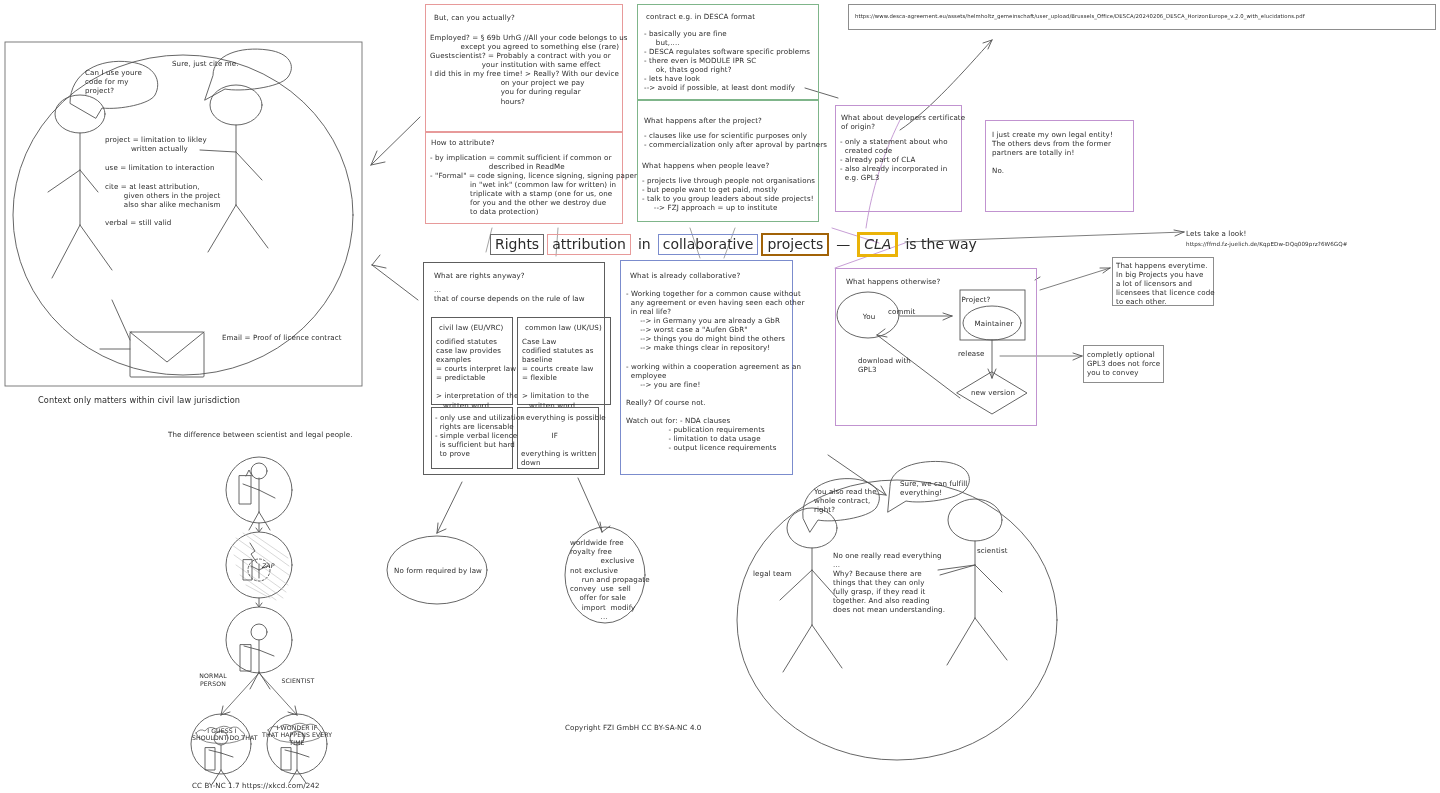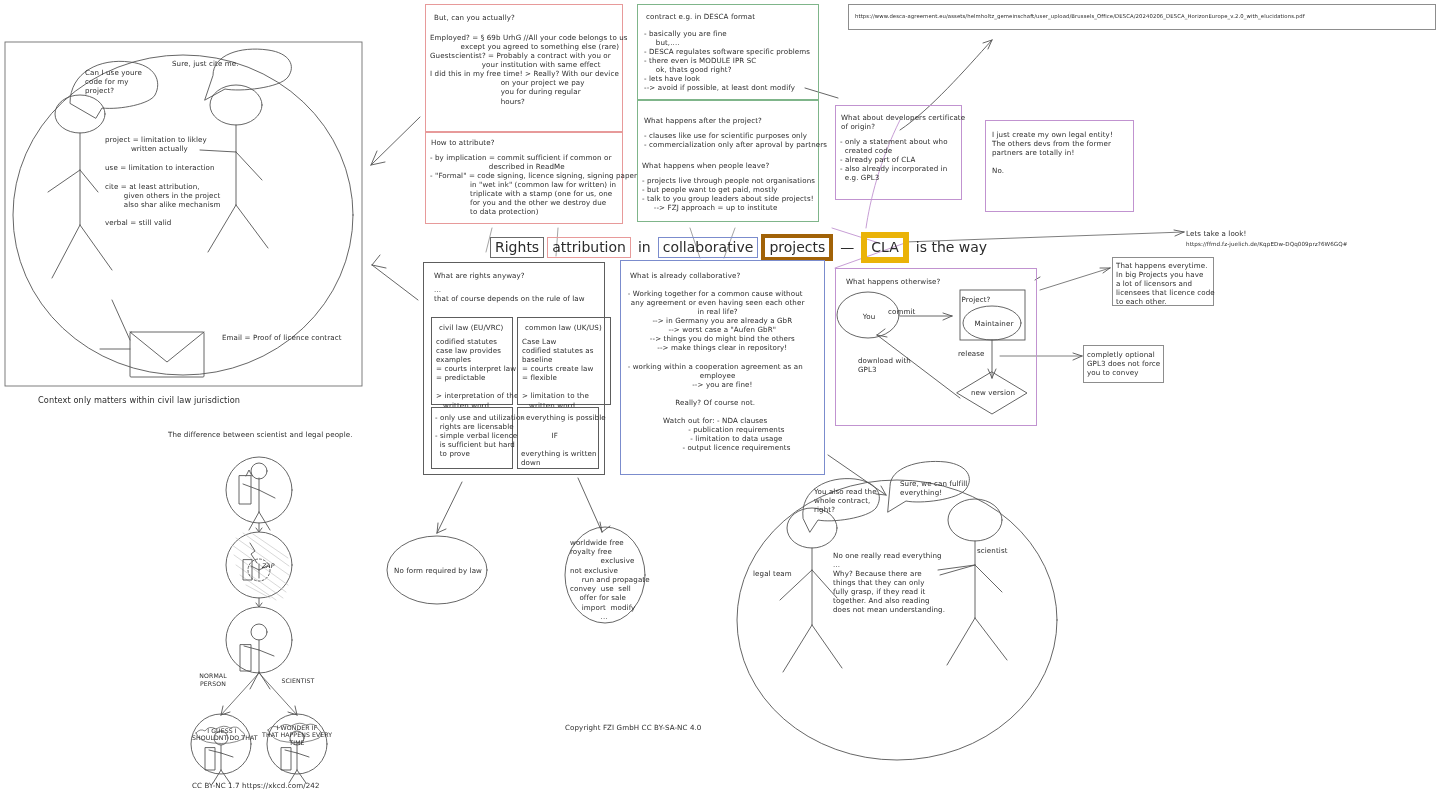--- a/index.html
+++ b/index.html
@@ -233,21 +233,21 @@
     <div class="tx t7" style="left:6px;top:15px;">What happens after the project?</div>
     <div class="tx t7" style="left:6px;top:30px;" id="gbb1">- clauses like use for scientific purposes only
 - commercialization only after aproval by partners</div>
     <div class="tx t7" style="left:4px;top:60px;">What happens when people leave?</div>
     <div class="tx t7" style="left:4px;top:75px;" id="gbb2">- projects live through people not organisations
 - but people want to get paid, mostly
 - talk to you group leaders about side projects!
      --&gt; FZJ approach = up to institute</div>
   </div>
 
-  <div class="box bdr-purple" style="left:835px;top:105px;width:127px;height:95px;padding-left:32px;">
+  <div class="box bdr-purple" style="left:835px;top:105px;width:127px;height:107px;padding-left:32px;">
     <div class="tx t7" style="left:5px;top:7px;">What about developers certificate
 of origin?</div>
     <div class="tx t7" style="left:4px;top:31px;" id="pbd">- only a statement about who
   created code
 - already part of CLA
 - also already incorporated in
   e.g. GPL3</div>
   </div>
 
   <div class="box bdr-purple" style="left:985px;top:120px;width:149px;height:92px;">
@@ -256,23 +256,23 @@
 partners are totally in!
 
 No.</div>
   </div>
 
   <div class="ttl" style="left:490px;top:232px;">
     <span class="cell" style="border:1px solid #6b6b6b;">Rights</span>
     <span class="cell" style="border:1px solid #e79a9a;">attribution</span>
     <span class="cell">in</span>
     <span class="cell" style="border:1px solid #7b8ccd;">collaborative</span>
-    <span class="cell" style="border:4px solid #a16207;">projects</span>
+    <span class="cell" style="border:2px solid #a16207;">projects</span>
     <span class="cell">—</span>
-    <span class="cell" style="border:6px solid #eab308;">CLA</span>
+    <span class="cell" style="border:3px solid #eab308;font-style:italic;">CLA</span>
     <span class="cell">is the way</span>
   </div>
 
   <div class="tx t7" style="left:1186px;top:229px;">Lets take a look!</div>
   <div class="tx" style="left:1186px;top:241px;font-size:5.6px;">https://ffmd.fz-juelich.de/KqpEDw-DQq009prz?6W6GQ#</div>
 
   <div class="box bdr-dark" style="left:423px;top:262px;width:182px;height:213px;">
     <div class="tx t7" style="left:10px;top:8px;">What are rights anyway?</div>
     <div class="tx t7" style="left:10px;top:22px;">...
 that of course depends on the rule of law</div>
@@ -309,21 +309,21 @@
     <div class="box bdr-dark" style="left:93px;top:144px;width:82px;height:62px;">
       <div class="tx t7" style="left:3px;top:5px;" id="comb">- everything is possible
 
              IF
 
 everything is written
 down</div>
     </div>
   </div>
 
-  <div class="box bdr-blue" style="left:620px;top:260px;width:205px;height:215px;text-align:center;">
+  <div class="box bdr-blue" style="left:620px;top:260px;width:173px;height:215px;">
     <div class="tx t7" style="left:9px;top:10px;">What is already collaborative?</div>
     <div class="tx t7" style="left:5px;top:28px;" id="blu">- Working together for a common cause without
   any agreement or even having seen each other
   in real life?
       --&gt; in Germany you are already a GbR
       --&gt; worst case a "Aufen GbR"
       --&gt; things you do might bind the others
       --&gt; make things clear in repository!
 
 - working within a cooperation agreement as an

